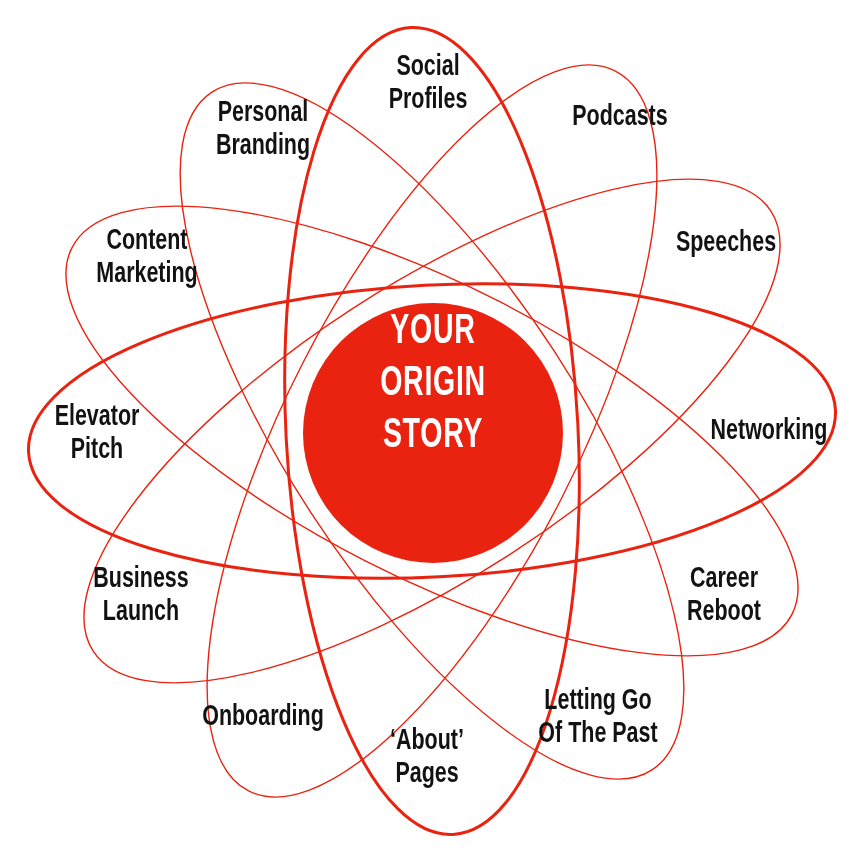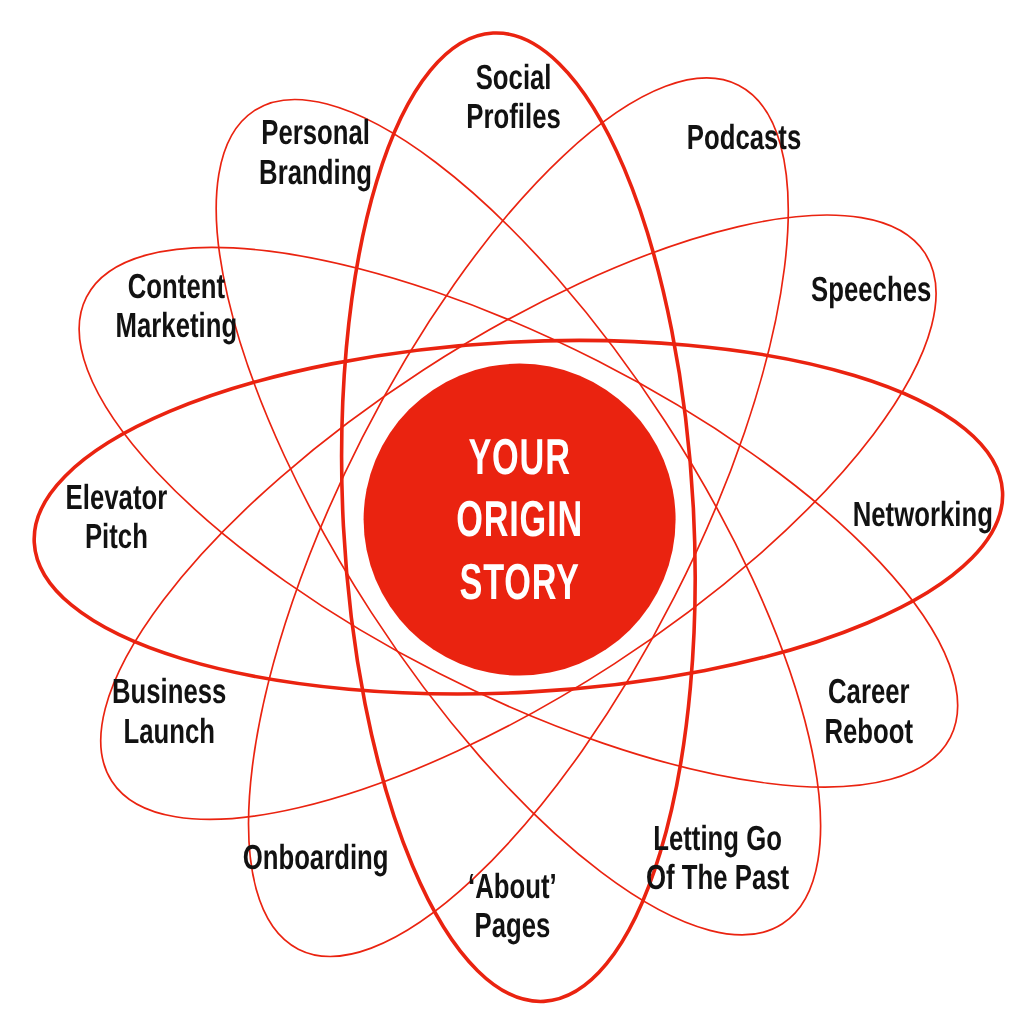--- a/index.html
+++ b/index.html
@@ -25,21 +25,21 @@
   .center-circle {
     position: absolute;
     left: 433px;
     top: 433px;
     width: 260px;
     height: 260px;
     transform: translate(-50%, -50%);
     background: #EA2310;
     border-radius: 50%;
     display: flex;
-    align-items: center;
+    align-items: flex-start;
     justify-content: center;
   }
   .center-text {
     transform: scaleX(0.68);
     font-weight: bold;
     font-size: 42px;
     line-height: 1.24;
     letter-spacing: 1px;
     color: #FFFFFF;
     white-space: pre-line;

